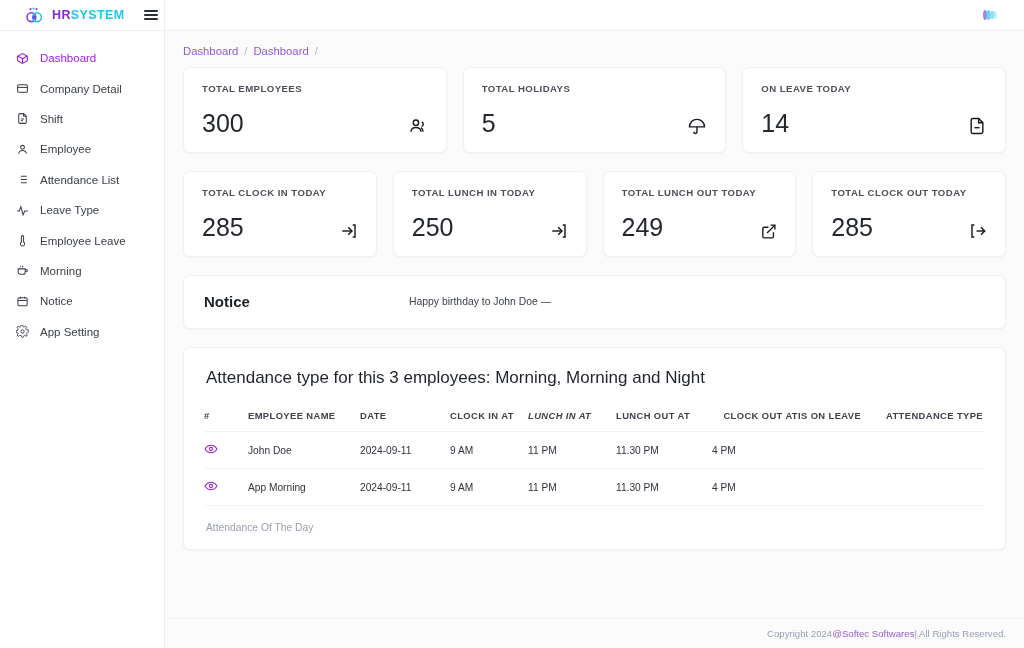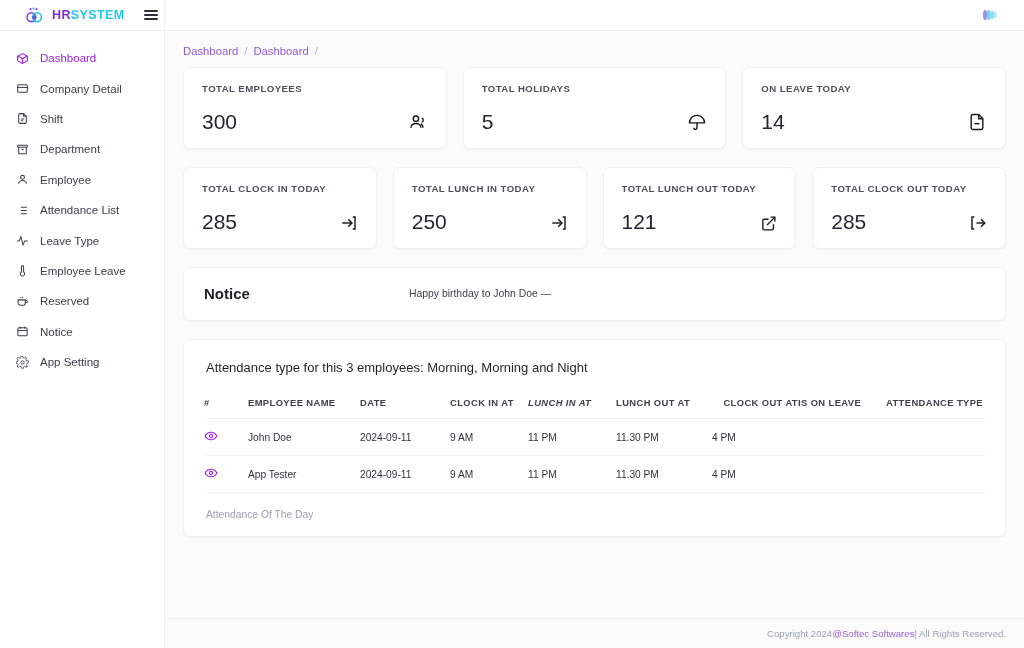--- a/index.html
+++ b/index.html
@@ -85,21 +85,21 @@
     flex: 1;
     padding: 15px 18px 16px 18px;
     min-width: 0;
   }
   .card-label {
     font-size: 9.6px; letter-spacing: .45px; font-weight: 600;
     color: #4b5058; text-transform: uppercase; white-space: nowrap;
     overflow: hidden; text-overflow: ellipsis;
   }
   .card-bottom { display: flex; align-items: flex-end; justify-content: space-between; margin-top: 17px; }
-  .card-value { font-size: 21px; color: #23272e; line-height: 1; }
+  .card-value { font-size: 25px; color: #23272e; line-height: 1; }
   .card-icon { color: #15181d; display: flex; align-items: center; }
   .card-icon svg { display: block; }
 
   
   .notice-card {
     background: #ffffff;
     border: 1px solid #f0f1f3;
     border-radius: 7px;
     box-shadow: 0 1px 2px rgba(16,24,40,.04);
     padding: 14px 20px 16px 20px;
@@ -111,21 +111,21 @@
   .notice-text { font-size: 10.4px; color: #3c414a; }
 
   
   .attend-card {
     background: #ffffff;
     border: 1px solid #f0f1f3;
     border-radius: 7px;
     box-shadow: 0 1px 2px rgba(16,24,40,.04);
     padding: 20px 20px 14px 20px;
   }
-  .attend-title { font-size: 13px; color: #1f232a; margin: 0 0 22px 2px; }
+  .attend-title { font-size: 17px; color: #1f232a; margin: 0 0 22px 2px; }
 
   table.attend { width: 100%; border-collapse: collapse; table-layout: fixed; }
   table.attend th {
     font-size: 9.4px; font-weight: 600; letter-spacing: .4px;
     color: #3d424a; text-transform: uppercase;
     text-align: left; padding: 0 0 10px 0;
     border-bottom: 1px solid #f1f2f4;
     white-space: nowrap;
   }
   table.attend td {
@@ -225,30 +225,20 @@
         <span class="nav-ico">
           <svg width="13" height="13" viewBox="0 0 24 24" fill="none" stroke="currentColor" stroke-width="1.9">
               <path d="M14 3H7a2 2 0 00-2 2v14a2 2 0 002 2h10a2 2 0 002-2V8z"></path>
               <path d="M14 3v5h5"></path>
               <path d="M9 13h6M9 16h4"></path>
             </svg>
         </span>
         <span>Shift</span>
       </div>
 
-      <div class="nav-item">
-        <span class="nav-ico">
-          <svg width="13" height="13" viewBox="0 0 24 24" fill="none" stroke="currentColor" stroke-width="1.9">
-              <rect x="3" y="4" width="18" height="4" rx="1"></rect>
-              <path d="M5 8v11a1 1 0 001 1h12a1 1 0 001-1V8"></path>
-              <path d="M10 12h4"></path>
-            </svg>
-        </span>
-        <span>Department</span>
-      </div>
 
       <div class="nav-item">
         <span class="nav-ico">
           <svg width="13" height="13" viewBox="0 0 24 24" fill="none" stroke="currentColor" stroke-width="1.9">
               <circle cx="12" cy="8" r="3.6"></circle>
               <path d="M5 20c0-3.6 3.1-6 7-6s7 2.4 7 6"></path>
             </svg>
         </span>
         <span>Employee</span>
       </div>
@@ -283,21 +273,21 @@
       </div>
 
       <div class="nav-item">
         <span class="nav-ico">
           <svg width="13" height="13" viewBox="0 0 24 24" fill="none" stroke="currentColor" stroke-width="1.9">
               <path d="M4 9h13v6a4 4 0 01-4 4H8a4 4 0 01-4-4V9z"></path>
               <path d="M17 10h2a2 2 0 010 4h-2"></path>
               <path d="M8 4v2M12 3v3"></path>
             </svg>
         </span>
-        <span>Reserved</span>
+        <span>Morning</span>
       </div>
 
       <div class="nav-item">
         <span class="nav-ico">
           <svg width="13" height="13" viewBox="0 0 24 24" fill="none" stroke="currentColor" stroke-width="1.9">
               <rect x="3.5" y="5" width="17" height="15" rx="2"></rect>
               <path d="M8 3v4M16 3v4M3.5 10h17"></path>
             </svg>
         </span>
         <span>Notice</span>
@@ -397,21 +387,21 @@
                     <path d="M11 7l5 5-5 5"></path>
                     <path d="M17 4h3v16h-3"></path>
                   </svg>
               </span>
             </div>
           </div>
 
           <div class="card">
             <div class="card-label">TOTAL LUNCH OUT TODAY</div>
             <div class="card-bottom">
-              <div class="card-value">121</div>
+              <div class="card-value">249</div>
               <span class="card-icon">
                 <svg width="17" height="17" viewBox="0 0 24 24" fill="none" stroke="currentColor" stroke-width="1.9">
                     <path d="M19 13v6a2 2 0 01-2 2H6a2 2 0 01-2-2V8a2 2 0 012-2h6"></path>
                     <path d="M15 3h6v6"></path>
                     <path d="M10 14L21 3"></path>
                   </svg>
               </span>
             </div>
           </div>
 
@@ -477,21 +467,21 @@
 
               <tr>
                 <td class="eye">
                   <span class="eye-ico">
                     <svg width="14" height="14" viewBox="0 0 24 24" fill="none" stroke="currentColor" stroke-width="1.9">
                         <path d="M1.8 12S5.5 5.5 12 5.5 22.2 12 22.2 12 18.5 18.5 12 18.5 1.8 12 1.8 12z"></path>
                         <circle cx="12" cy="12" r="2.7"></circle>
                       </svg>
                   </span>
                 </td>
-                <td>App Tester</td>
+                <td>App Morning</td>
                 <td>2024-09-11</td>
                 <td>9 AM</td>
                 <td>11 PM</td>
                 <td>11.30 PM</td>
                 <td>4 PM</td>
                 <td></td>
                 <td></td>
               </tr>
 
             </tbody>

